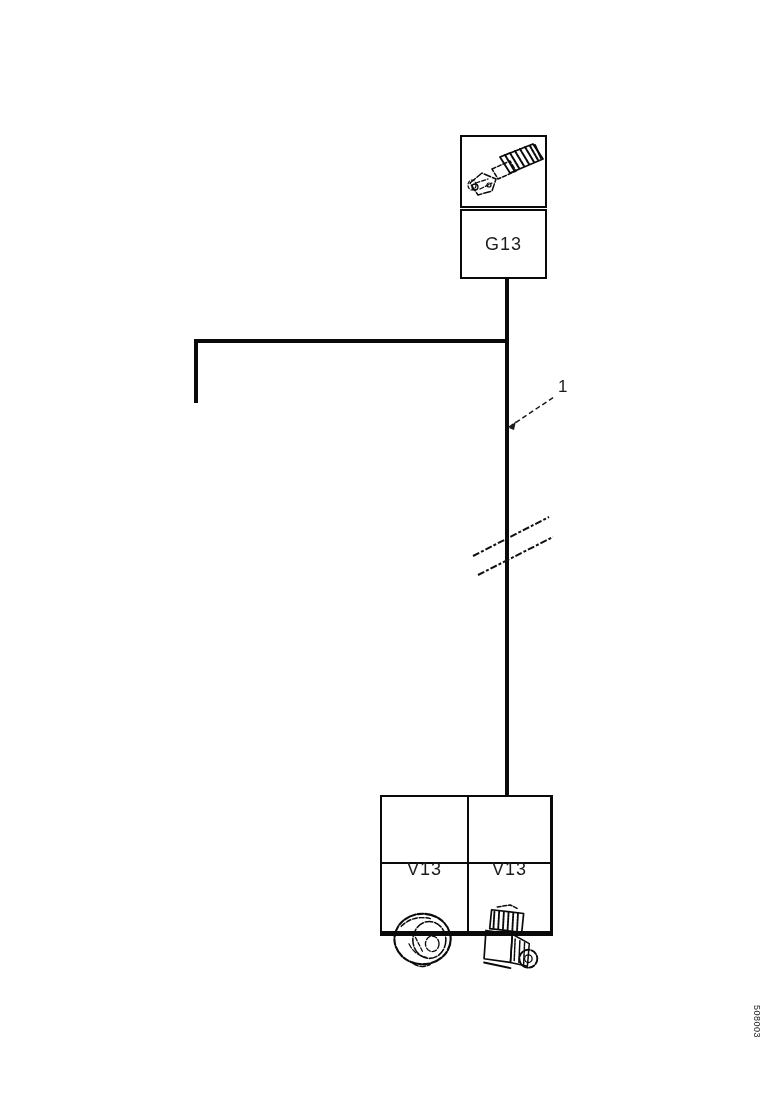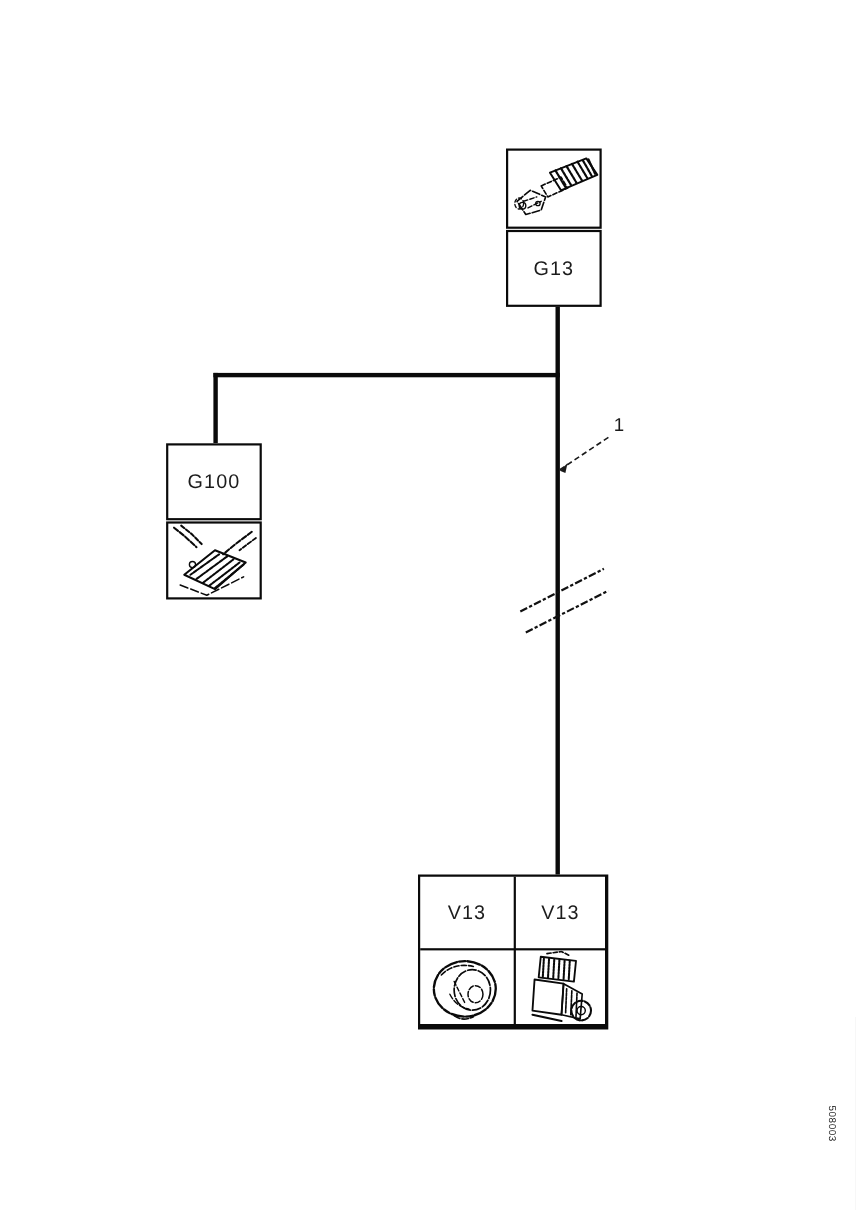--- a/index.html
+++ b/index.html
@@ -31,21 +31,21 @@
   }
   .grid {
     position: absolute; box-sizing: border-box;
     border: 2px solid #0a0a0a;
     border-bottom-width: 5px;
     border-right-width: 3px;
     background: #fff;
   }
   .grid .vdiv { position: absolute; top: 0; bottom: 0; width: 2px; background: #0a0a0a; }
   .grid .hdiv { position: absolute; left: 0; right: 0; height: 2px; background: #0a0a0a; }
-  .gcell { position: absolute; display: flex; align-items: center; justify-content: center; overflow: hidden; }
+  .gcell { position: absolute; display: flex; align-items: center; justify-content: center; overflow: hidden; margin-top: 40px; }
   #overlay { position: absolute; left: 0; top: 0; width: 778px; height: 1100px; pointer-events: none; }
   .callout {
     position: absolute;
     font-size: 17px;
     color: #1a1a1a;
   }
   .doc-code {
     position: absolute;
     left: 762px; top: 1005px;
     font-size: 9px;
@@ -87,41 +87,20 @@
         <circle cx="13" cy="49" r="3" stroke-width="1.3"></circle>
         <circle cx="27" cy="47" r="2" stroke-width="1.2"></circle>
         <ellipse cx="10" cy="47" rx="4" ry="5" stroke-width="1.2" stroke-dasharray="3 2"></ellipse>
       </svg>
     </div>
     <div class="cell" style="height:70px;">
       <span class="comp-label">G13</span>
     </div>
   </div>
 
-  <div class="node" style="left:151px; top:403px; width:87px;">
-    <div class="cell" style="height:70px;">
-      <span class="comp-label">G100</span>
-    </div>
-    <div class="cell" style="height:71px;">
-      <svg class="illus" width="83" height="67" viewBox="0 0 86 72">
-        <path d="M4,4 L14,12 L26,23" stroke-width="2" stroke-dasharray="5 2"></path>
-        <path d="M11,2 L21,10 L31,20" stroke-width="2" stroke-dasharray="4 2"></path>
-        <path d="M80,8 L64,20 L52,30" stroke-width="2" stroke-dasharray="5 2"></path>
-        <path d="M84,14 L68,26" stroke-width="1.8" stroke-dasharray="4 2"></path>
-        <polygon points="14,50 44,26 74,38 44,64" stroke-width="2"></polygon>
-        <line x1="20" y1="50" x2="48" y2="30" stroke-width="2" stroke-dasharray="3 1"></line>
-        <line x1="26" y1="54" x2="56" y2="32" stroke-width="2" stroke-dasharray="3 1"></line>
-        <line x1="32" y1="58" x2="62" y2="35" stroke-width="2" stroke-dasharray="3 1"></line>
-        <line x1="38" y1="61" x2="68" y2="38" stroke-width="2" stroke-dasharray="3 1"></line>
-        <line x1="44" y1="63" x2="72" y2="40" stroke-width="2" stroke-dasharray="3 1"></line>
-        <path d="M10,60 L36,70 L72,52" stroke-width="1.5" stroke-dasharray="8 3"></path>
-        <circle cx="22" cy="40" r="3" stroke-width="1.3"></circle>
-      </svg>
-    </div>
-  </div>
 
   <div class="grid" style="left:380px; top:795px; width:173px; height:141px;">
     <div class="vdiv" style="left:85px;"></div>
     <div class="hdiv" style="top:65px;"></div>
     <div class="gcell" style="left:0; top:0; width:85px; height:65px;">
       <span class="comp-label">V13</span>
     </div>
     <div class="gcell" style="left:87px; top:0; width:81px; height:65px;">
       <span class="comp-label">V13</span>
     </div>

